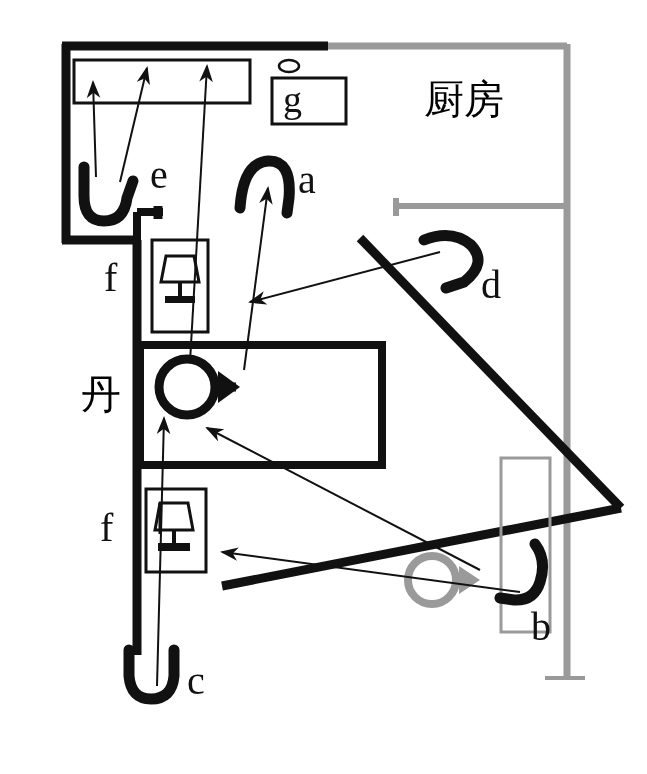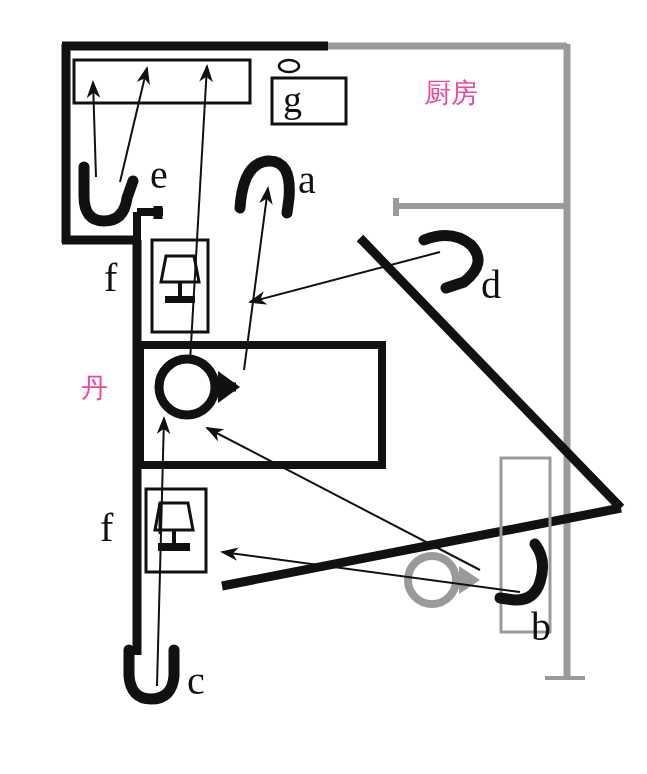--- a/index.html
+++ b/index.html
@@ -13,21 +13,21 @@
   svg#plan{position:absolute;left:0;top:0;width:647px;height:774px;display:block;}
   .lbl{
     position:absolute;
     font-family:"Liberation Serif", serif;
     color:#111;
     user-select:none;
     white-space:nowrap;
     line-height:1;
   }
   .lbl-letter{font-size:40px;font-weight:400;}
-  .lbl-cjk{font-family:"DejaVu Sans", sans-serif;font-size:27px;font-weight:400;color:#ec4899;}
+  .lbl-cjk{font-family:"DejaVu Sans", sans-serif;font-size:40px;font-weight:400;color:#000000;}
   .lbl-g{font-size:38px;}
 </style>
 </head>
 <body>
 
 <div id="stage">
 
   <svg id="plan" viewBox="0 0 647 774">
     <defs>
       <marker id="ah" markerWidth="10" markerHeight="10" refX="8" refY="3.4" orient="auto" markerUnits="strokeWidth">

